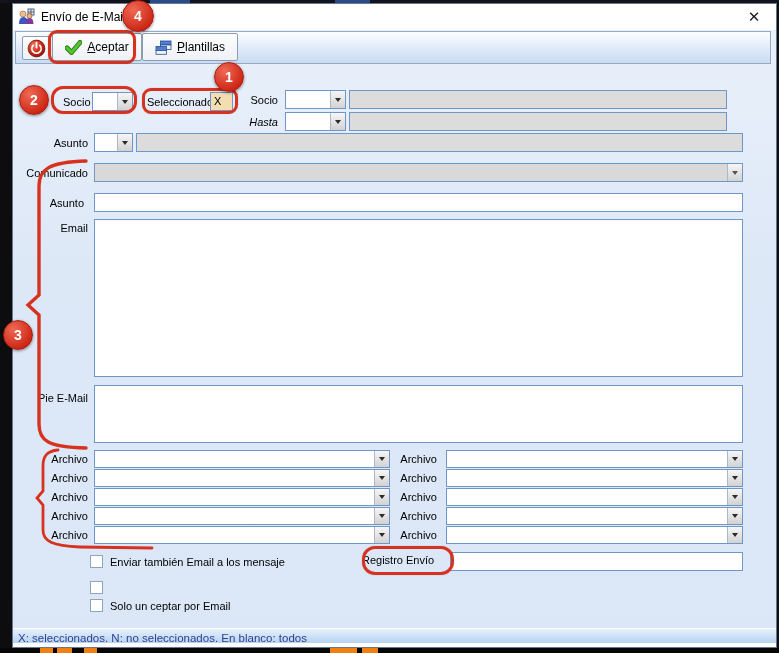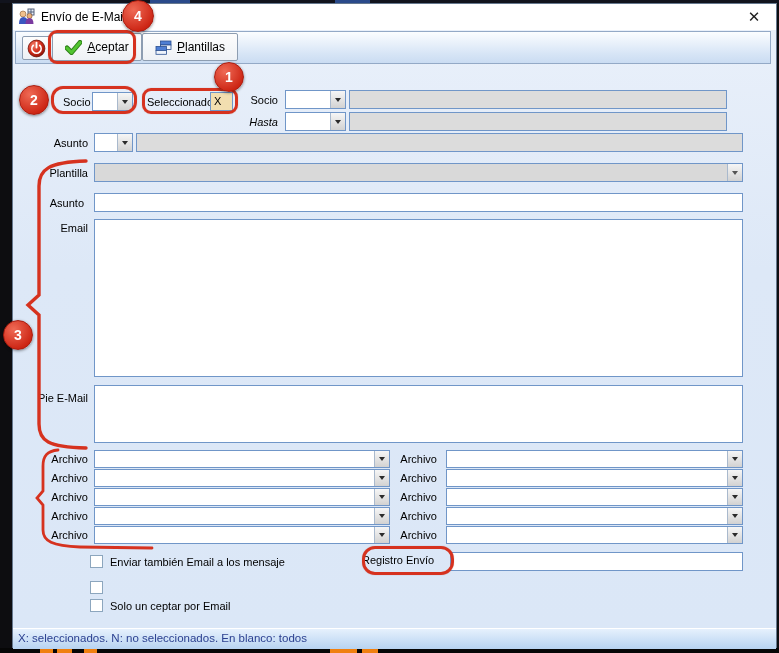--- a/index.html
+++ b/index.html
@@ -47,21 +47,21 @@
   .combo.gray { background:#d9d9d9; }
   .cbtn { margin-left:auto; width:15px; align-self:stretch; display:flex; align-items:center;
           justify-content:center; background:linear-gradient(180deg,#f6f6f6,#d2d2d2);
           border-left:1px solid #a9b9cd; cursor:pointer; }
   .arr { width:0; height:0; border-left:3.5px solid transparent; border-right:3.5px solid transparent;
          border-top:4px solid #2b2b2b; }
   .tarea { position:absolute; background:#fff; border:1px solid #7096c8; }
   .cb { position:absolute; width:13px; height:13px; background:#fff; border:1px solid #8ca6be; cursor:pointer; }
 
   
-  .statusbar { position:absolute; left:13px; top:628px; width:763px; height:21px;
+  .statusbar { position:absolute; left:13px; top:628px; width:763px; height:15px;
                border-top:1px solid #ffffff;
                background:linear-gradient(180deg,#e6f1fd,#b7d3f1); }
   .status-text { position:absolute; left:5px; top:3px; font-size:11.5px; color:#2a3f8f; }
 
   
   .badge { position:absolute; width:30px; height:30px; border-radius:50%;
            background:radial-gradient(circle at 35% 30%, #ef6a55, #cc2413 75%);
            border:1.5px solid #a81d10; box-shadow:0 1px 3px rgba(0,0,0,.45);
            color:#fff; font-size:14px; font-weight:bold; display:flex; align-items:center;
            justify-content:center; z-index:40; }
@@ -167,21 +167,21 @@
   <div class="field gray" style="left:349px; top:112px; width:378px; height:19px;"></div>
 
   <div class="lbl rlbl" style="left:8px; top:137px; width:80px;">Asunto</div>
   <div class="combo" style="left:94px; top:133px; width:39px; height:19px;">
     <span class="cbtn">
         <span class="arr"></span>
       </span>
   </div>
   <div class="field gray" style="left:136px; top:133px; width:607px; height:19px;"></div>
 
-  <div class="lbl rlbl" style="left:8px; top:167px; width:80px;">Plantilla</div>
+  <div class="lbl rlbl" style="left:8px; top:167px; width:80px;">Comunicado</div>
   <div class="combo gray" style="left:94px; top:163px; width:649px; height:19px;">
     <span class="cbtn">
         <span class="arr" style="border-top-color:#555;"></span>
       </span>
   </div>
 
   <div class="lbl rlbl" style="left:4px; top:197px; width:80px;">Asunto</div>
   <div class="field" style="left:94px; top:193px; width:649px; height:19px;"></div>
 
   <div class="lbl rlbl" style="left:8px; top:222px; width:80px;">Email</div>

